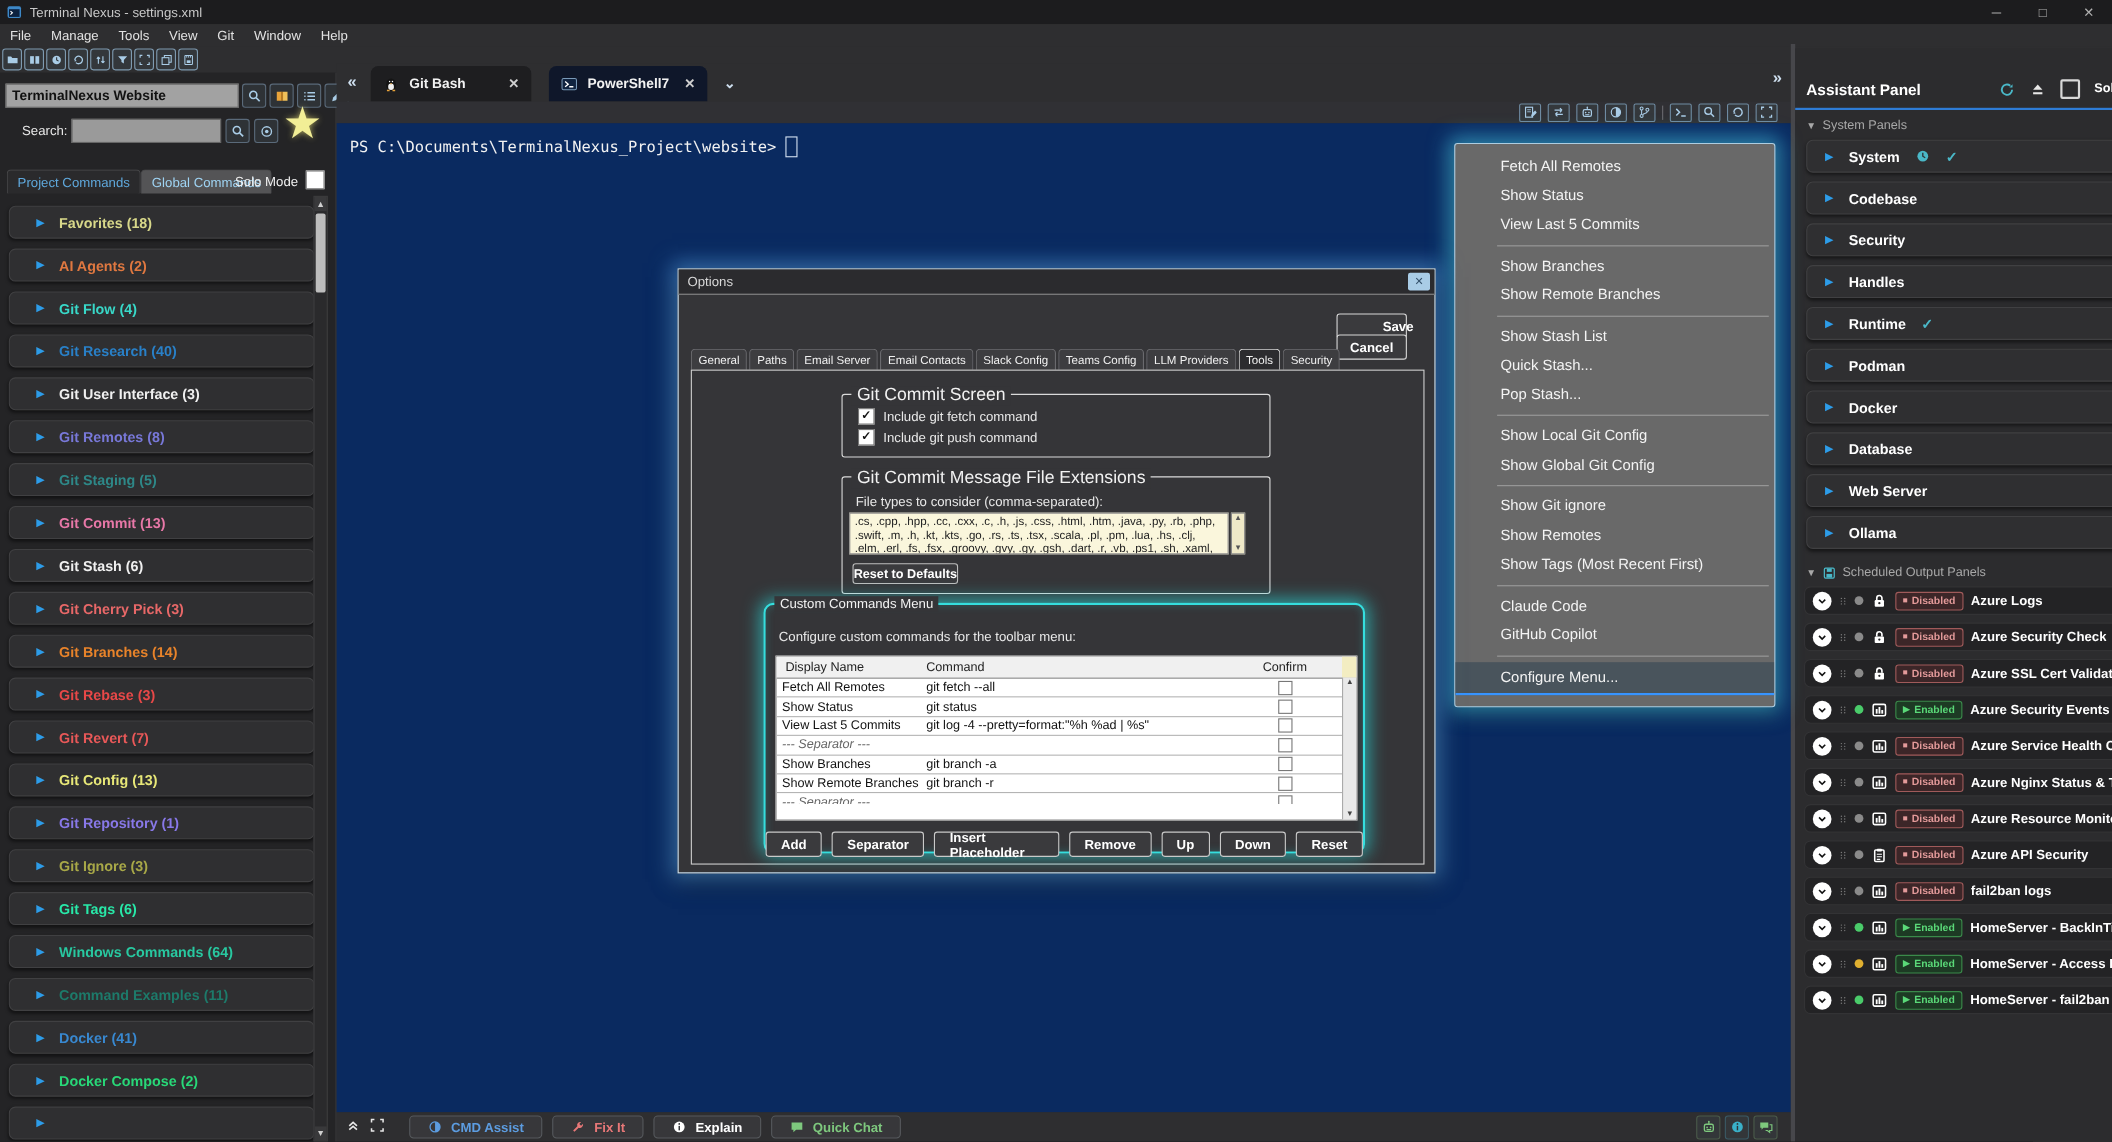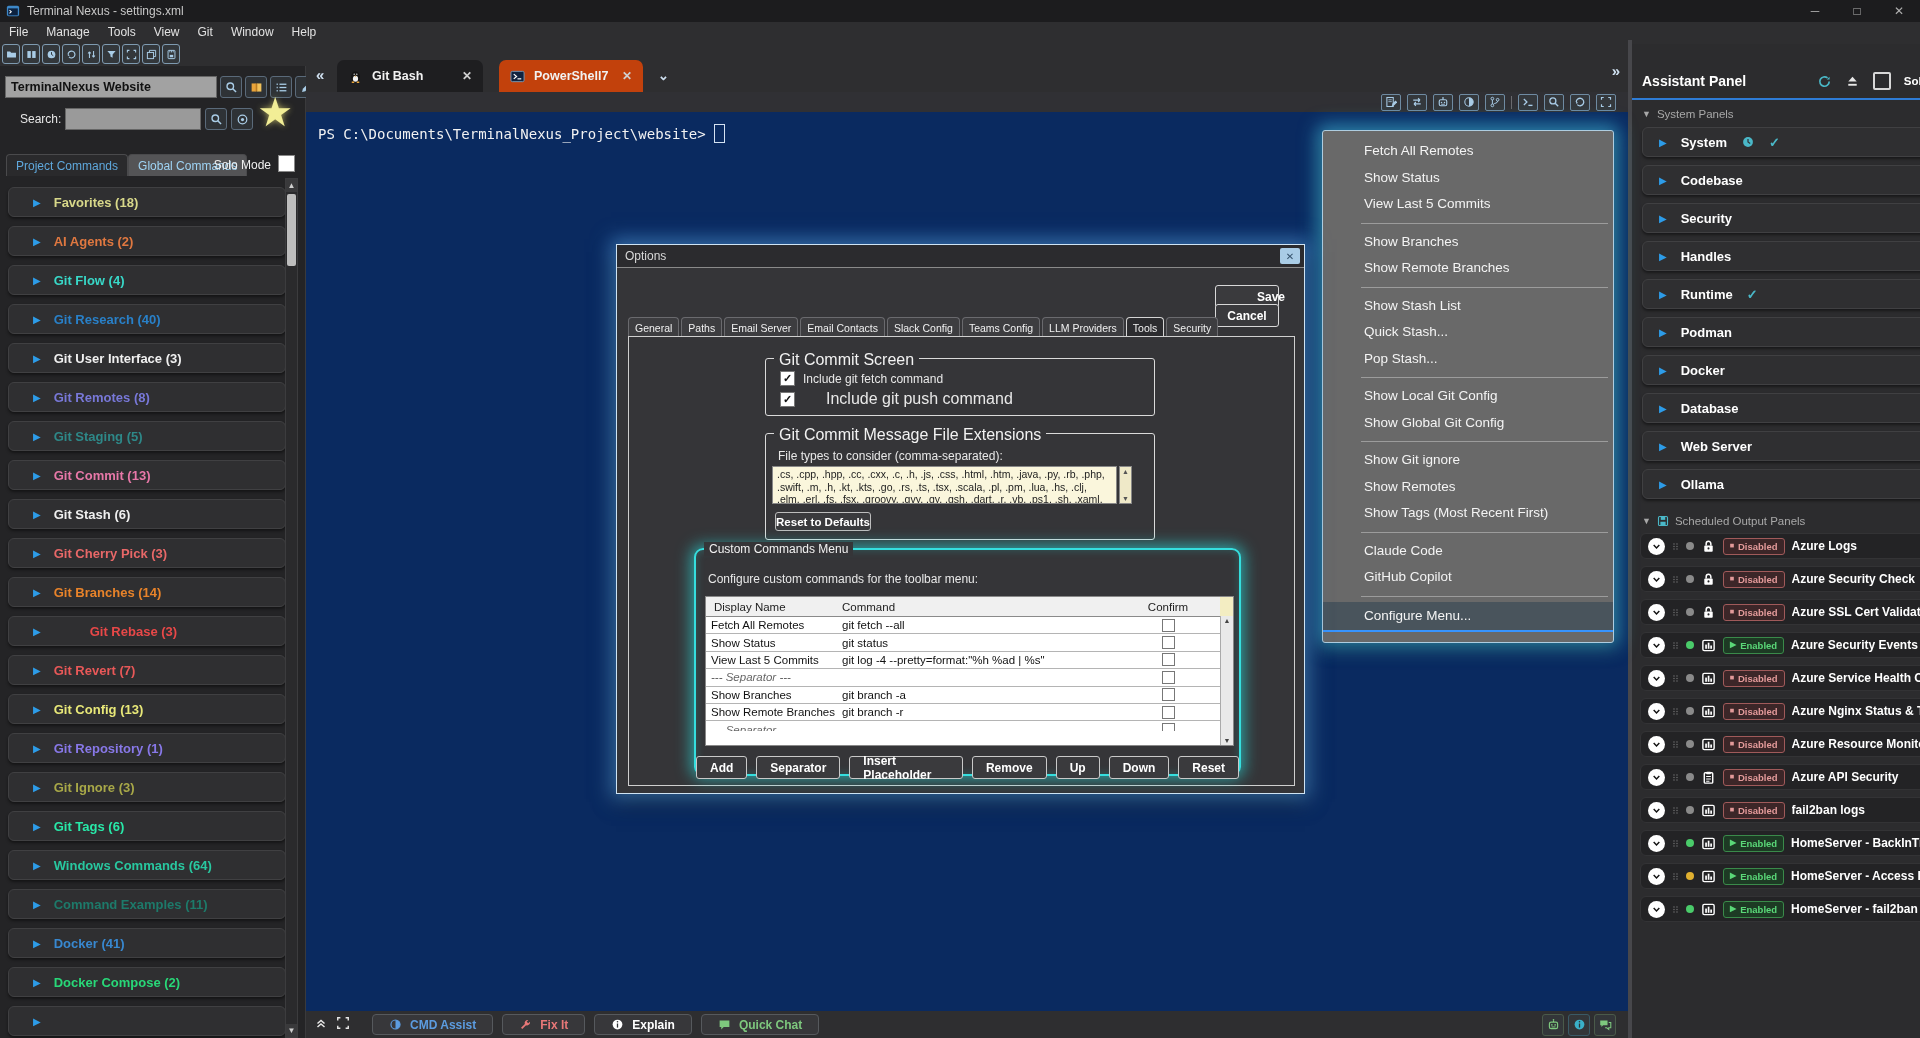--- a/index.html
+++ b/index.html
@@ -351,21 +351,21 @@
         <div class="cat">
           <span class="tri">▶</span>
           <span class="lbl" style="color: rgb(232, 104, 104);">Git Cherry Pick (3)</span>
         </div>
         <div class="cat">
           <span class="tri">▶</span>
           <span class="lbl" style="color: rgb(232, 131, 42);">Git Branches (14)</span>
         </div>
         <div class="cat">
           <span class="tri">▶</span>
-          <span class="lbl" style="color: rgb(232, 72, 72); margin-left: 36px;">Git Rebase (3)</span>
+          <span class="lbl" style="color: rgb(232, 72, 72);">Git Rebase (3)</span>
         </div>
         <div class="cat">
           <span class="tri">▶</span>
           <span class="lbl" style="color: rgb(232, 88, 88);">Git Revert (7)</span>
         </div>
         <div class="cat">
           <span class="tri">▶</span>
           <span class="lbl" style="color: rgb(232, 232, 120);">Git Config (13)</span>
         </div>
         <div class="cat">
@@ -418,21 +418,21 @@
               <ellipse cx="8" cy="10.5" rx="2.8" ry="3.2" fill="#f0f0f0"></ellipse>
               <circle cx="6.6" cy="5.5" r=".7" fill="#fff"></circle>
               <circle cx="9.4" cy="5.5" r=".7" fill="#fff"></circle>
               <path d="M7 7.2h2L8 8.6z" fill="#e8a33a"></path>
               <path d="M4 14.2h2.6M9.4 14.2H12" stroke="#e8a33a" stroke-width="1.6"></path>
             </svg>
           </i>
         <span>Git Bash</span>
         <span class="x">✕</span>
       </div>
-      <div class="ttab" style="left:193px;width:144px;background:#c2410c;">
+      <div class="ttab" style="left:193px;width:144px;background:#0f172a;">
         <i style="display: inline-flex;">
             <svg viewBox="0 0 16 16" width="100%" height="100%">
               <rect x="1" y="2.5" width="14" height="11" rx="1.5" fill="#10233f" stroke="#7a9ab8" stroke-width="1"></rect>
               <path d="M4 5.5L7 8l-3 2.5" stroke="#fff" stroke-width="1.3" fill="none"></path>
               <path d="M8 10.5h4" stroke="#fff" stroke-width="1.3"></path>
             </svg>
           </i>
         <span>PowerShell7</span>
         <span class="x">✕</span>
       </div>
@@ -1204,21 +1204,21 @@
 
       <div class="grp" style="left:136px;top:21px;width:390px;height:58px;">
         <span class="legend">Git Commit Screen</span>
         <div id="chk-rows">
             <div class="chkrow" style="top: 12px;">
               <span class="wchk">✓</span>
               <span style="font-size: 12px;">Include git fetch command</span>
             </div>
             <div class="chkrow" style="top: 31px;">
               <span class="wchk">✓</span>
-              <span style="font-size: 16px; margin-left: 23px;">Include git push command</span>
+              <span style="font-size: 12px;">Include git push command</span>
             </div>
           </div>
       </div>
 
       <div class="grp" style="left:136px;top:96px;width:390px;height:107px;">
         <span class="legend">Git Commit Message File Extensions</span>
         <div style="position:absolute;left:12px;top:15px;font-size:12px;">File types to consider (comma-separated):</div>
         <div id="ext-box">.cs, .cpp, .hpp, .cc, .cxx, .c, .h, .js, .css, .html, .htm, .java, .py, .rb, .php, .swift, .m, .h, .kt, .kts, .go, .rs, .ts, .tsx, .scala, .pl, .pm, .lua, .hs, .clj, .elm, .erl, .fs, .fsx, .groovy, .gvy, .gy, .gsh, .dart, .r, .vb, .ps1, .sh, .xaml, .xml, .json, .yml, .yaml, .config, .ini, .sql, .md, .txt, .gitignore</div>
         <div id="ext-scroll">
             <span>▲</span>

